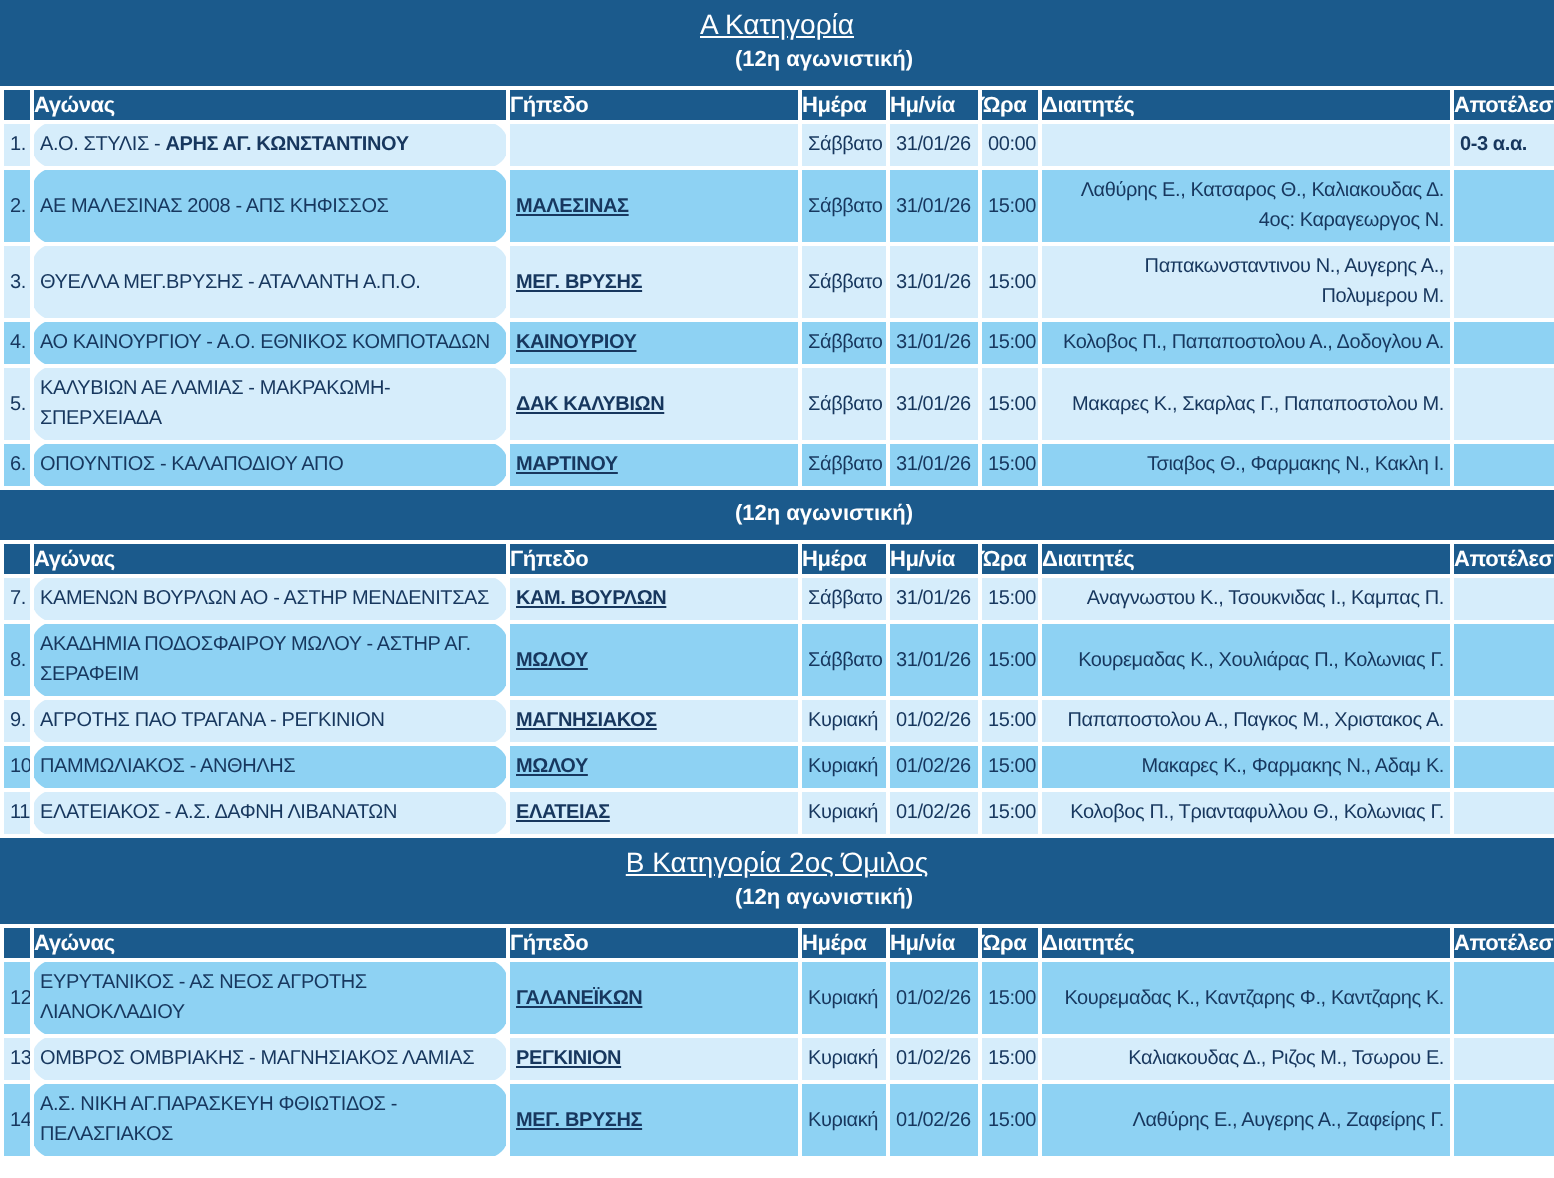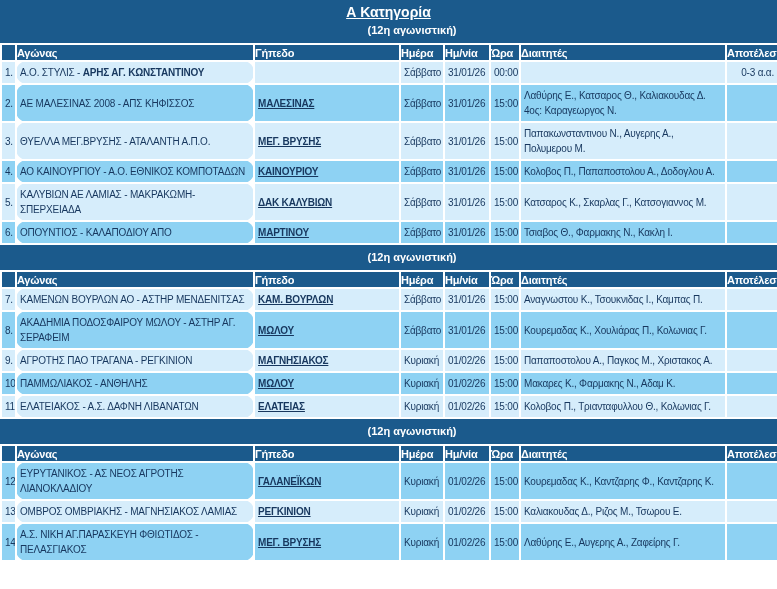--- a/index.html
+++ b/index.html
@@ -18,21 +18,21 @@
     color:var(--text-navy);
   }
   .band{
     background:var(--header-bg);
     color:#fff;
     text-align:center;
     padding:3px 0 5px 0;
   }
   .band-title{
     font-size:14px;
-    font-weight:bold;
+    font-weight:normal;
     line-height:18px;
   }
   .band-title a{
     color:#fff;
     text-decoration:underline;
     cursor:pointer;
   }
   .band-sub{
     font-size:11px;
     font-weight:bold;
@@ -70,24 +70,24 @@
   tr.light td{background:var(--row-light);}
   tr.dark td{background:var(--row-dark);}
   td.c-num{padding-left:1px;padding-right:0;}
   td.c-match{letter-spacing:-0.35px;border-radius:11px;}
   td.c-day, td.c-date, td.c-time{
     text-align:left;
     padding-left:0;padding-right:0;
     white-space:nowrap;
     letter-spacing:-0.3px;
   }
-  td.c-ref{letter-spacing:-0.3px;}
+  td.c-ref{letter-spacing:-0.3px;text-align:right;}
   td.c-result{
-    text-align:right;
-    font-weight:normal;
+    text-align:left;
+    font-weight:bold;
     padding-left:1px;padding-right:1px;
   }
   .b{font-weight:bold;}
   a.venue-link{
     color:var(--text-navy);
     font-weight:bold;
     text-decoration:underline;
     cursor:pointer;
     letter-spacing:-0.2px;
   }
@@ -190,21 +190,21 @@
   </tr>
 
   <tr class="light">
     <td class="c-num">5.</td>
     <td class="c-match"><span>ΚΑΛΥΒΙΩΝ ΑΕ ΛΑΜΙΑΣ - ΜΑΚΡΑΚΩΜΗ-ΣΠΕΡΧΕΙΑΔΑ</span><span class="b"></span></td>
     <td class="c-venue"><a class="venue-link">ΔΑΚ ΚΑΛΥΒΙΩΝ</a></td>
     <td class="c-day">Σάββατο</td>
     <td class="c-date">31/01/26</td>
     <td class="c-time">15:00</td>
     <td class="c-ref">
-              <div>Κατσαρος Κ., Σκαρλας Γ., Κατσογιαννος Μ.</div>
+              <div>Μακαρες Κ., Σκαρλας Γ., Παπαποστολου Μ.</div>
             </td>
     <td class="c-result"></td>
   </tr>
 
   <tr class="dark">
     <td class="c-num">6.</td>
     <td class="c-match"><span>ΟΠΟΥΝΤΙΟΣ - ΚΑΛΑΠΟΔΙΟΥ ΑΠΟ</span><span class="b"></span></td>
     <td class="c-venue"><a class="venue-link">ΜΑΡΤΙΝΟΥ</a></td>
     <td class="c-day">Σάββατο</td>
     <td class="c-date">31/01/26</td>
@@ -309,20 +309,23 @@
               <div>Κολοβος Π., Τριανταφυλλου Θ., Κολωνιας Γ.</div>
             </td>
     <td class="c-result"></td>
   </tr>
 </tbody>
     </table>
   </section>
 
   <section>
     <div class="band">
+      <div class="band-title">
+        <a>Β Κατηγορία 2ος Όμιλος</a>
+      </div>
       <div class="band-sub">(12η αγωνιστική)</div>
     </div>
     <table class="fixtures">
       <colgroup>
         <col class="w-num">
           <col class="w-match">
           <col class="w-venue">
           <col class="w-day">
         <col class="w-date">
           <col class="w-time">

